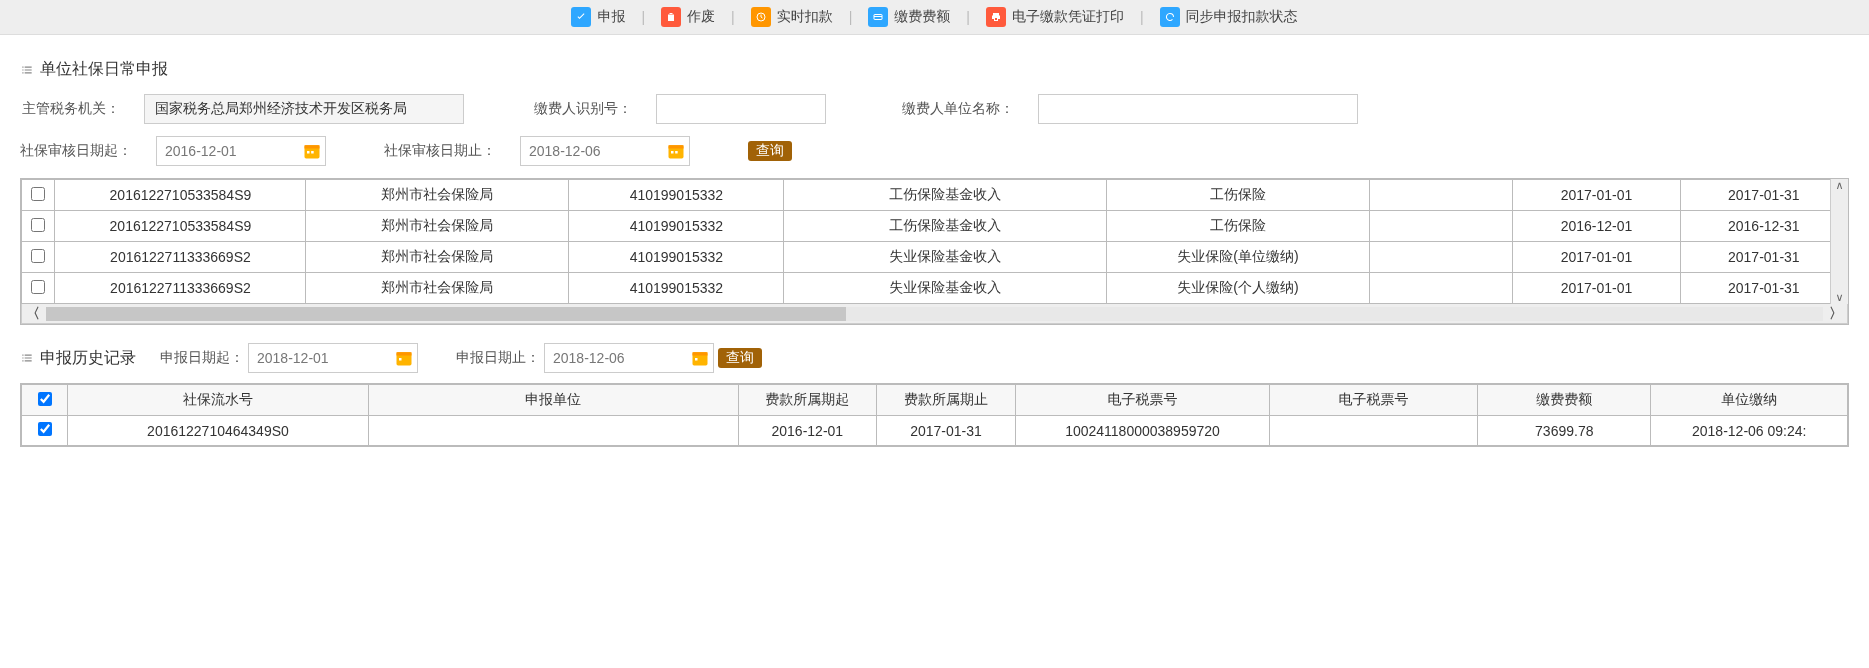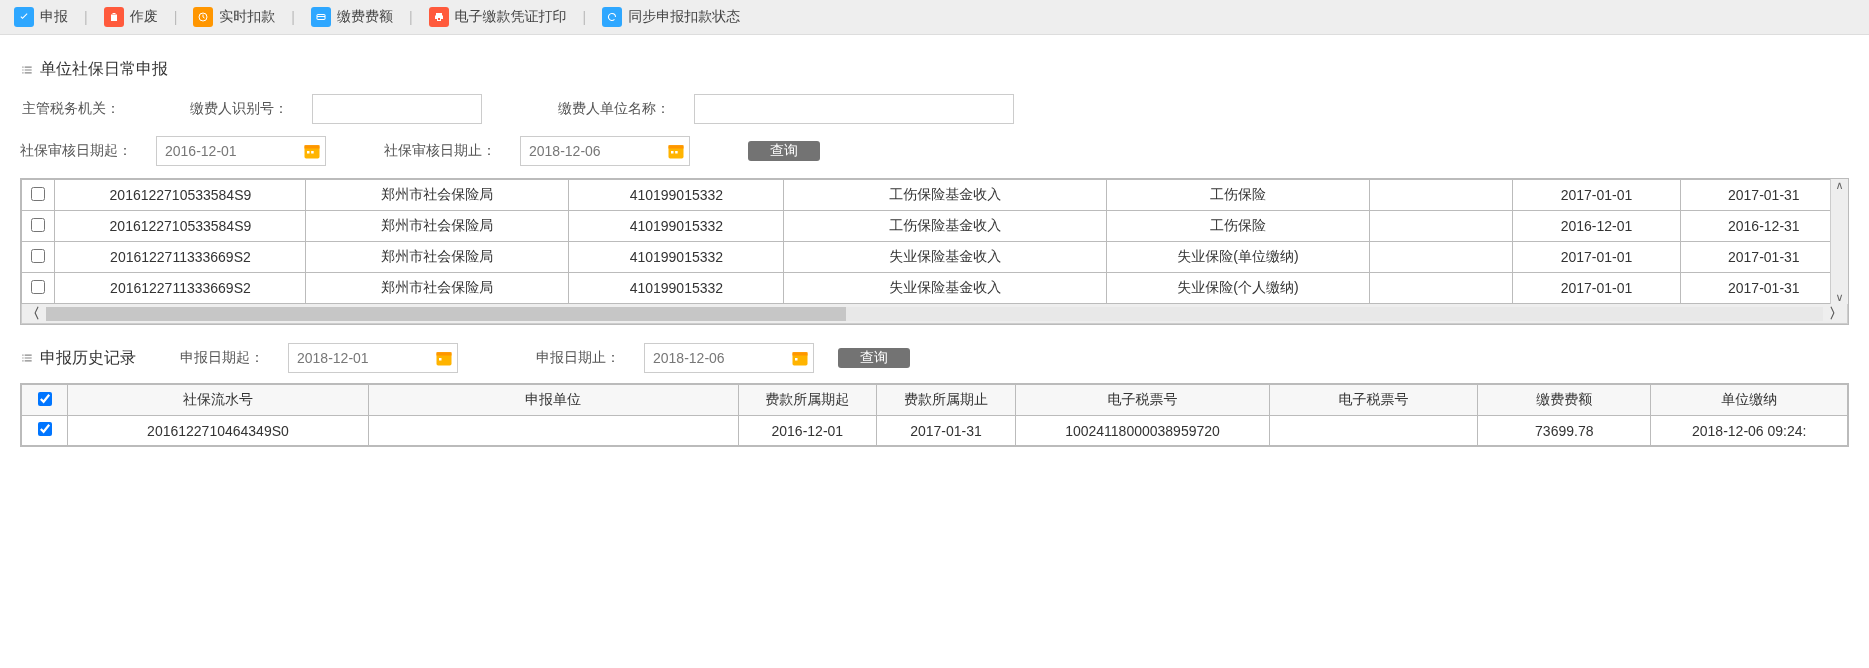--- a/index.html
+++ b/index.html
@@ -1,57 +1,57 @@
 <!DOCTYPE html>
 <html><head>
 <meta charset="utf-8">
 <style>
   * { box-sizing: border-box; margin: 0; padding: 0; }
   body { font-family: "Microsoft YaHei", Arial, sans-serif; font-size: 14px; color: #333; background: #fff; width: 1869px; }
 
   
-  .toolbar { background: #eee; border-bottom: 1px solid #ddd; padding: 4px 8px; display: flex; align-items: center; gap: 6px; }
+  .toolbar { background: #eee; border-bottom: 1px solid #ddd; padding: 4px 8px; display: flex; align-items: center; gap: 6px; justify-content: center; }
   .tb-btn { display: inline-flex; align-items: center; gap: 6px; padding: 3px 6px; cursor: pointer; color: #444;}
   .tb-icon{ width:20px; height:20px; border-radius:3px; display:inline-flex; align-items:center; justify-content:center;}
   .tb-icon svg{ width:12px;height:12px; fill:#fff;}
   .sep { color: #bbb; padding: 0 4px; }
 
   .section { padding: 10px 20px 0 20px; }
   .section-title { display:flex; align-items:center; gap:6px; font-size:16px; font-weight:normal; margin: 14px 0 14px 0;}
   .section-title .list-ic{ width:14px; height:14px;}
   .section-title .list-ic svg{fill:#888;width:14px;height:14px;}
 
   .form-row { display:flex; align-items:center; gap: 24px; margin-bottom: 12px; flex-wrap: nowrap;}
   .lbl { color:#555; min-width:100px; text-align:right; }
   .ro-box{ border:1px solid #ccc; background:#f5f5f5; padding:4px 10px; min-width:320px; height:30px; display:inline-flex; align-items:center;}
   .txt-in{ border:1px solid #ccc; height:30px; padding:0 6px; width:170px; font-size:14px;}
   .date-wrap{ position:relative; display:inline-block;}
   .date-in{ border:1px solid #ccc; height:30px; padding:0 30px 0 8px; width:170px; font-size:14px; color:#777;}
   .cal-ic{ position:absolute; right:4px; top:5px; width:20px; height:20px; cursor:pointer;}
   .cal-ic svg{ width:20px; height:20px; fill:#ffb400;}
-  .btn-primary{ background:#737373; border:none; color:#fff; height:20px; padding:0 22px; border-radius:3px; cursor:pointer; font-size:14px;}
+  .btn-primary{ background:#a16207; border:none; color:#fff; height:20px; padding:0 8px; border-radius:3px; cursor:pointer; font-size:14px;}
 
   
   .tbl-wrap{ border:1px solid #bbb; margin: 4px 0 0 0; position:relative;}
   table{ border-collapse:collapse; width:100%; table-layout:fixed;}
   th,td{ border:1px solid #bbb; padding:6px 4px; text-align:center; font-size:14px; white-space:nowrap; overflow:hidden;}
   th{ background:#f7f7f7; font-weight:normal;}
   th.chk, td.chk{ width:28px;}
   input[type=checkbox]{ width:14px; height:14px;}
 
   .scroll-area{ max-height:145px; overflow-y:hidden; position:relative;}
   .vscroll-hint{ position:absolute; right:0; top:0; bottom:0; width:18px; background:#eee; display:flex; flex-direction:column; justify-content:space-between; align-items:center; border-left:1px solid #ccc;}
   .vscroll-hint span{ font-size:11px; color:#666;}
 
   .hscroll{ height:20px; background:#eee; border:1px solid #ccc; border-top:none; display:flex; align-items:center; justify-content:space-between; padding:0 4px;}
   .hscroll span.arrow{ font-size:14px; color:#555; font-weight:bold;}
   .hscroll .track{ flex:1; margin:0 6px; height:14px; background:#e8e8e8; position:relative;}
   .hscroll .thumb{ position:absolute; left:0; top:0; height:100%; width:45%; background:#c6c6c6;}
 
-  .history-head{ display:flex; align-items:center; gap:24px; margin-top:18px;}
+  .history-head{ display:flex; align-items:center; gap:4px; margin-top:18px;}
   .history-head .section-title{ margin:0 20px 0 0;}
 
   .c-chk{width:28px;} .c1{width:210px;} .c2{width:220px;} .c3{width:180px;} .c4{width:270px;} .c5{width:220px;} .c6{width:120px;} .c7{width:140px;} .c8{width:140px;}
   .h-chk{width:40px;} .h1{width:260px;} .h2{width:320px;} .h3{width:120px;} .h4{width:120px;} .h5{width:220px;} .h6{width:180px;} .h7{width:150px;} .h8{width:170px;}
 </style>
 </head>
 <body>
 
 <div class="toolbar">
   <span class="tb-btn">
@@ -114,20 +114,21 @@
 <div class="section">
   <div class="section-title">
     <span class="list-ic"><svg viewBox="0 0 24 24">
           <path d="M4 6h2v2H4zm4 0h12v2H8zM4 11h2v2H4zm4 0h12v2H8zM4 16h2v2H4zm4 0h12v2H8z"></path>
         </svg></span>
     <span>单位社保日常申报</span>
   </div>
 
   <div class="form-row">
     <span class="lbl">主管税务机关：</span>
+    <span class="ro-box">国家税务总局郑州经济技术开发区税务局</span>
     <span style="width:20px"></span>
     <span class="lbl">缴费人识别号：</span>
     <input class="txt-in" value="" style="">
     <span style="width:20px"></span>
     <span class="lbl" style="min-width:120px">缴费人单位名称：</span>
     <input class="txt-in" style="width: 320px;" value="">
   </div>
 
   <div class="form-row">
     <span class="lbl">社保审核日期起：</span>

